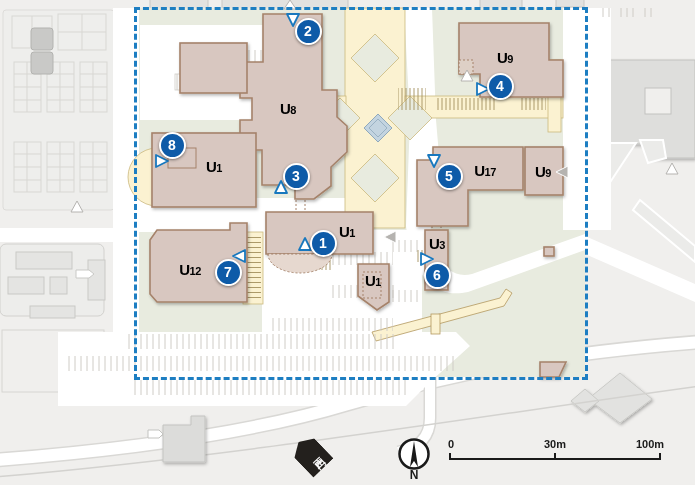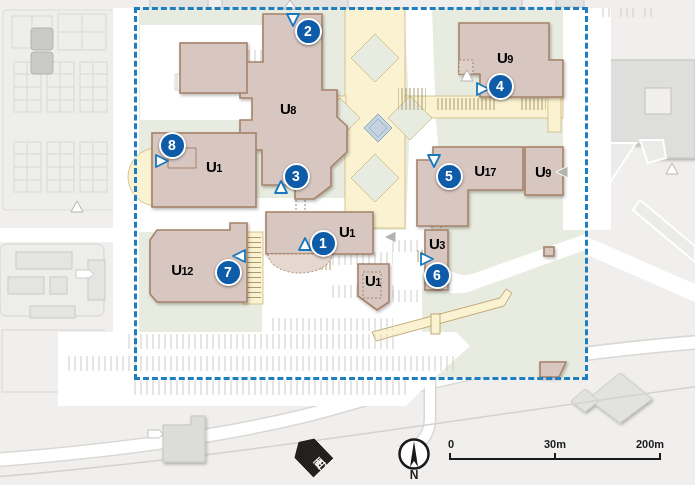--- a/index.html
+++ b/index.html
@@ -227,38 +227,38 @@
     </g>
   </g>
 </svg>
 
 <div class="dashed-area"></div>
 
 <div class="blabel" style="left:288px;top:108px"><span>U</span><span class="num">8</span></div>
 <div class="blabel" style="left:505px;top:57px"><span>U</span><span class="num">9</span></div>
 <div class="blabel" style="left:485px;top:170px"><span>U</span><span class="num">17</span></div>
 <div class="blabel" style="left:437px;top:243px"><span>U</span><span class="num">3</span></div>
-<div class="blabel" style="left:182px;top:269px"><span>U</span><span class="num">12</span></div>
+<div class="blabel" style="left:190px;top:269px"><span>U</span><span class="num">12</span></div>
 <div class="blabel" style="left:543px;top:171px"><span>U</span><span class="num">9</span></div>
 <div class="blabel" style="left:214px;top:166px"><span>U</span><span class="num">1</span></div>
 <div class="blabel" style="left:347px;top:231px"><span>U</span><span class="num">1</span></div>
 <div class="blabel" style="left:373px;top:280px"><span>U</span><span class="num">1</span></div>
 
 <div class="marker" style="left:323px;top:243px">1</div>
 <div class="marker" style="left:308px;top:31px">2</div>
 <div class="marker" style="left:296px;top:176px">3</div>
 <div class="marker" style="left:500px;top:86px">4</div>
 <div class="marker" style="left:449px;top:176px">5</div>
 <div class="marker" style="left:437px;top:275px">6</div>
 <div class="marker" style="left:228px;top:272px">7</div>
 <div class="marker" style="left:172px;top:145px">8</div>
 
 <div class="scale-label" style="left:451px;top:438px">0</div>
 <div class="scale-label" style="left:555px;top:438px">30m</div>
-<div class="scale-label" style="left:650px;top:438px">200m</div>
+<div class="scale-label" style="left:650px;top:438px">100m</div>
 
 <div class="compass-label" style="left:414px;top:468px">N</div>
 
 <div class="gate-sign">
       <span>正門</span>
     </div>
 
 </div>
 
 </body></html>

